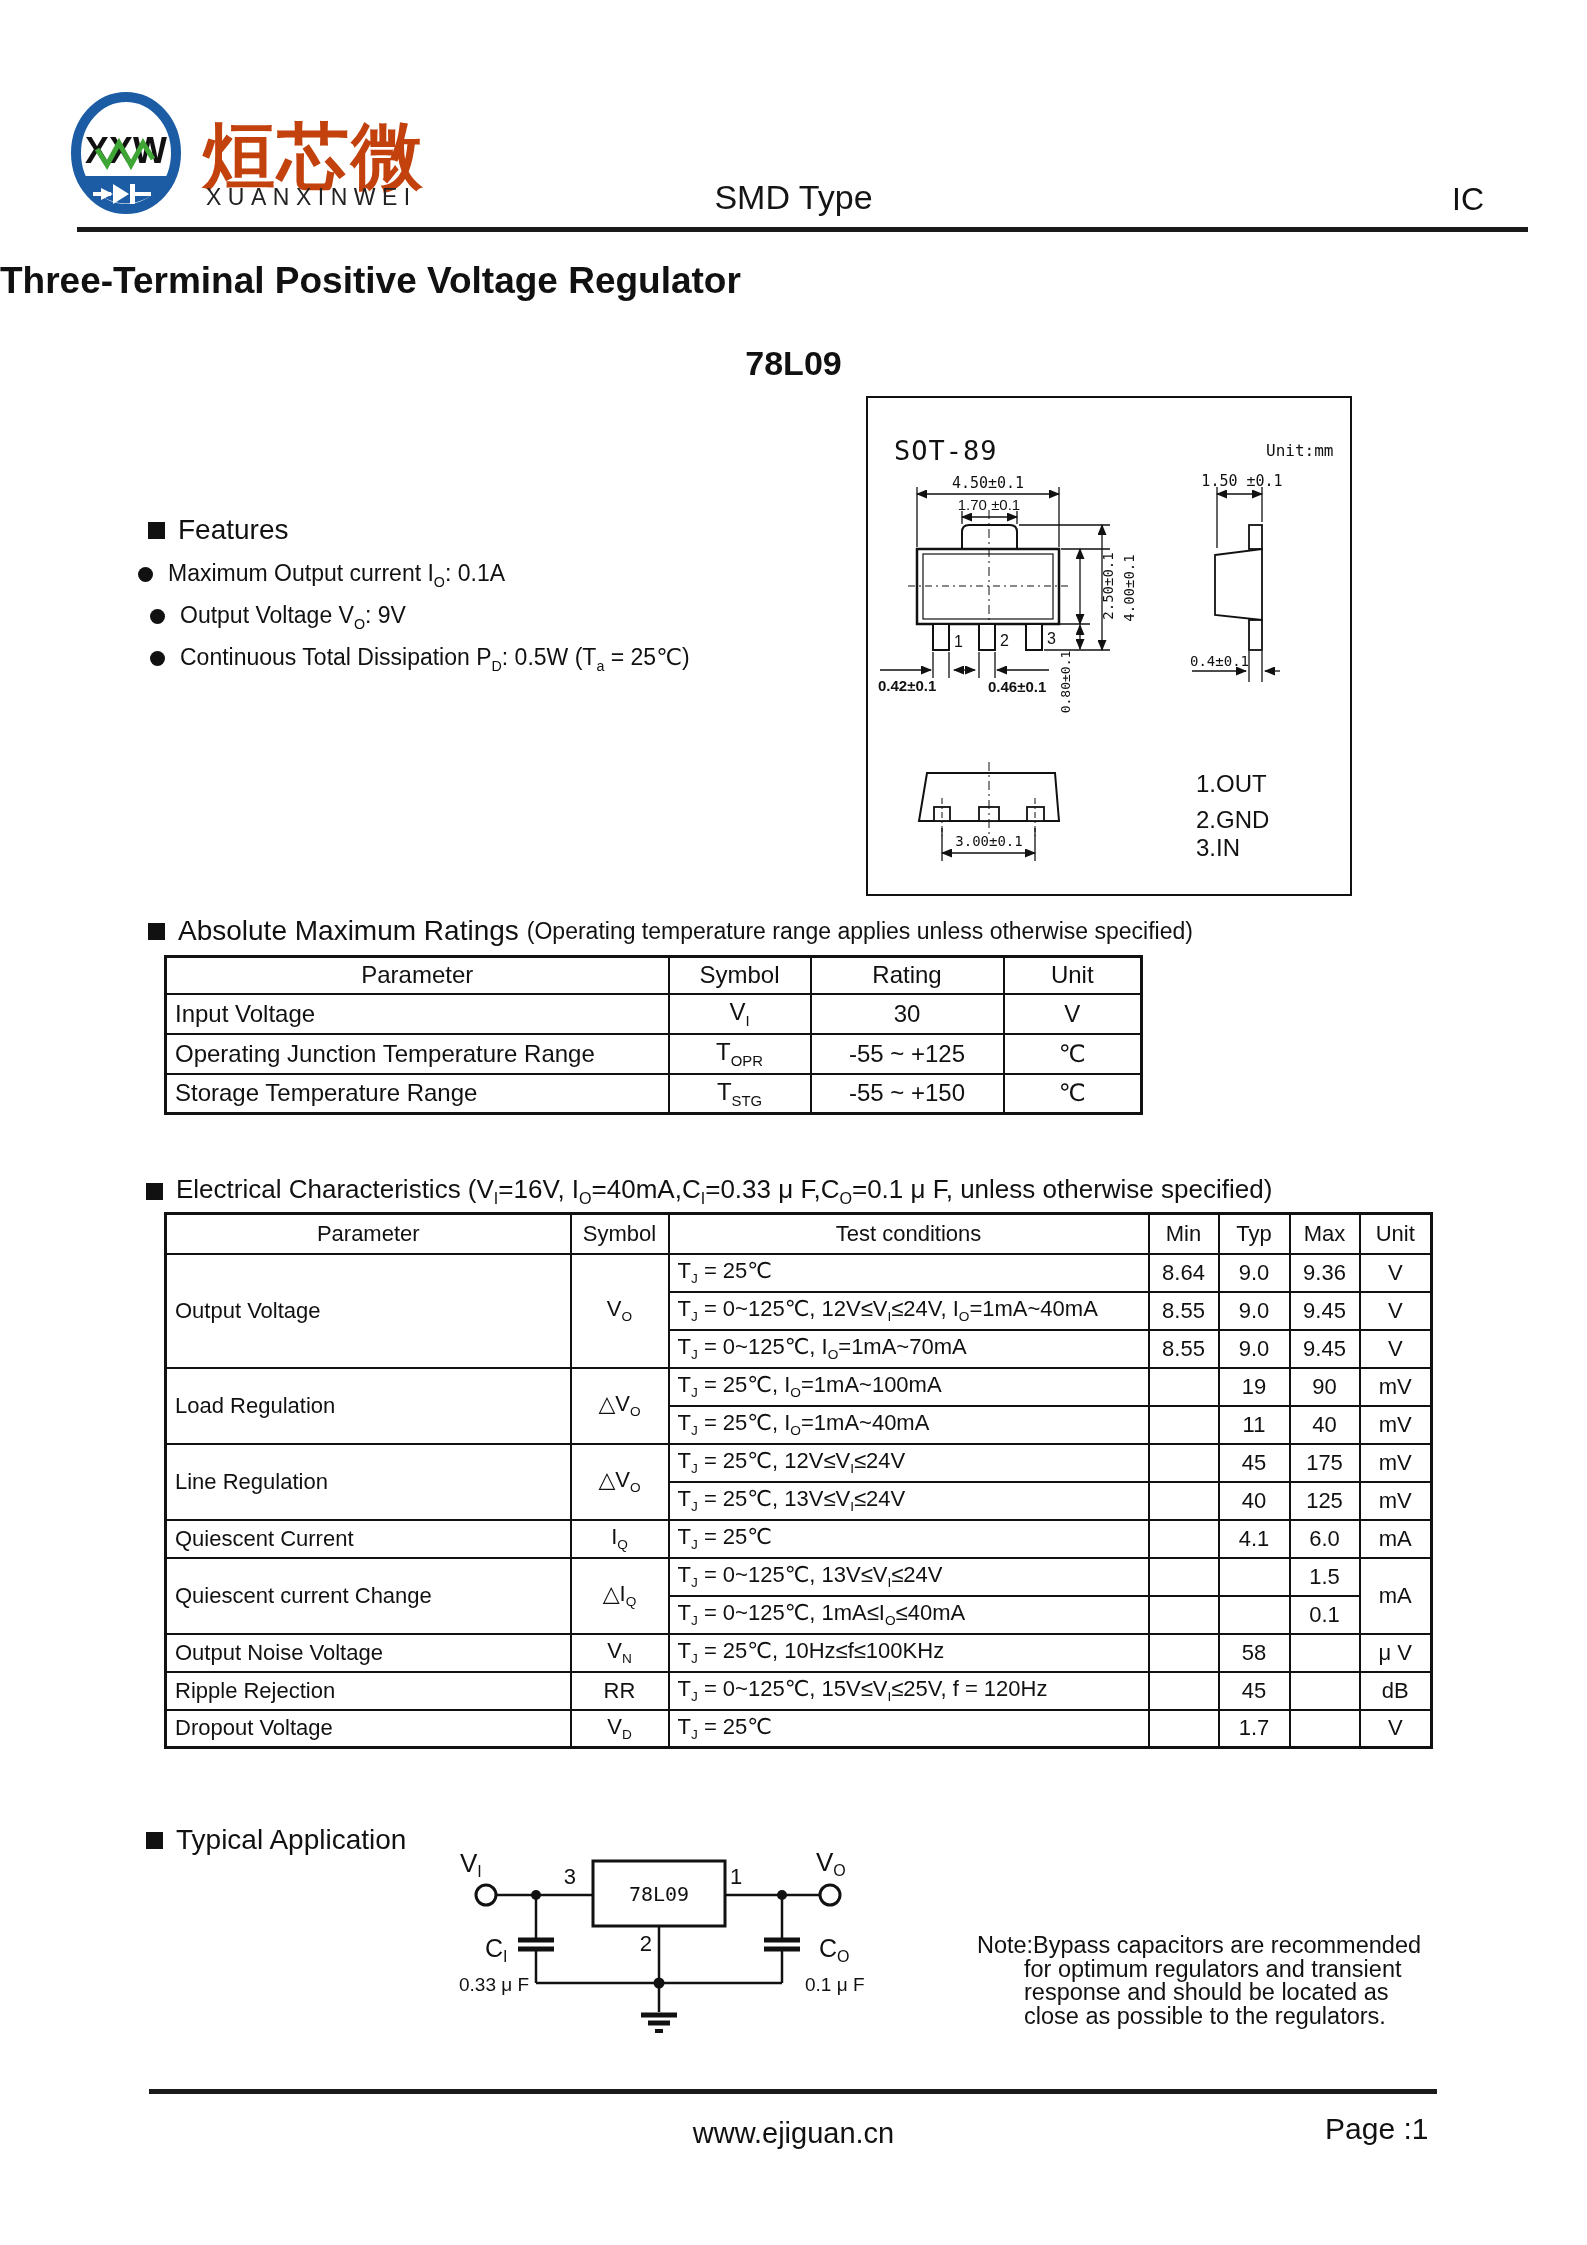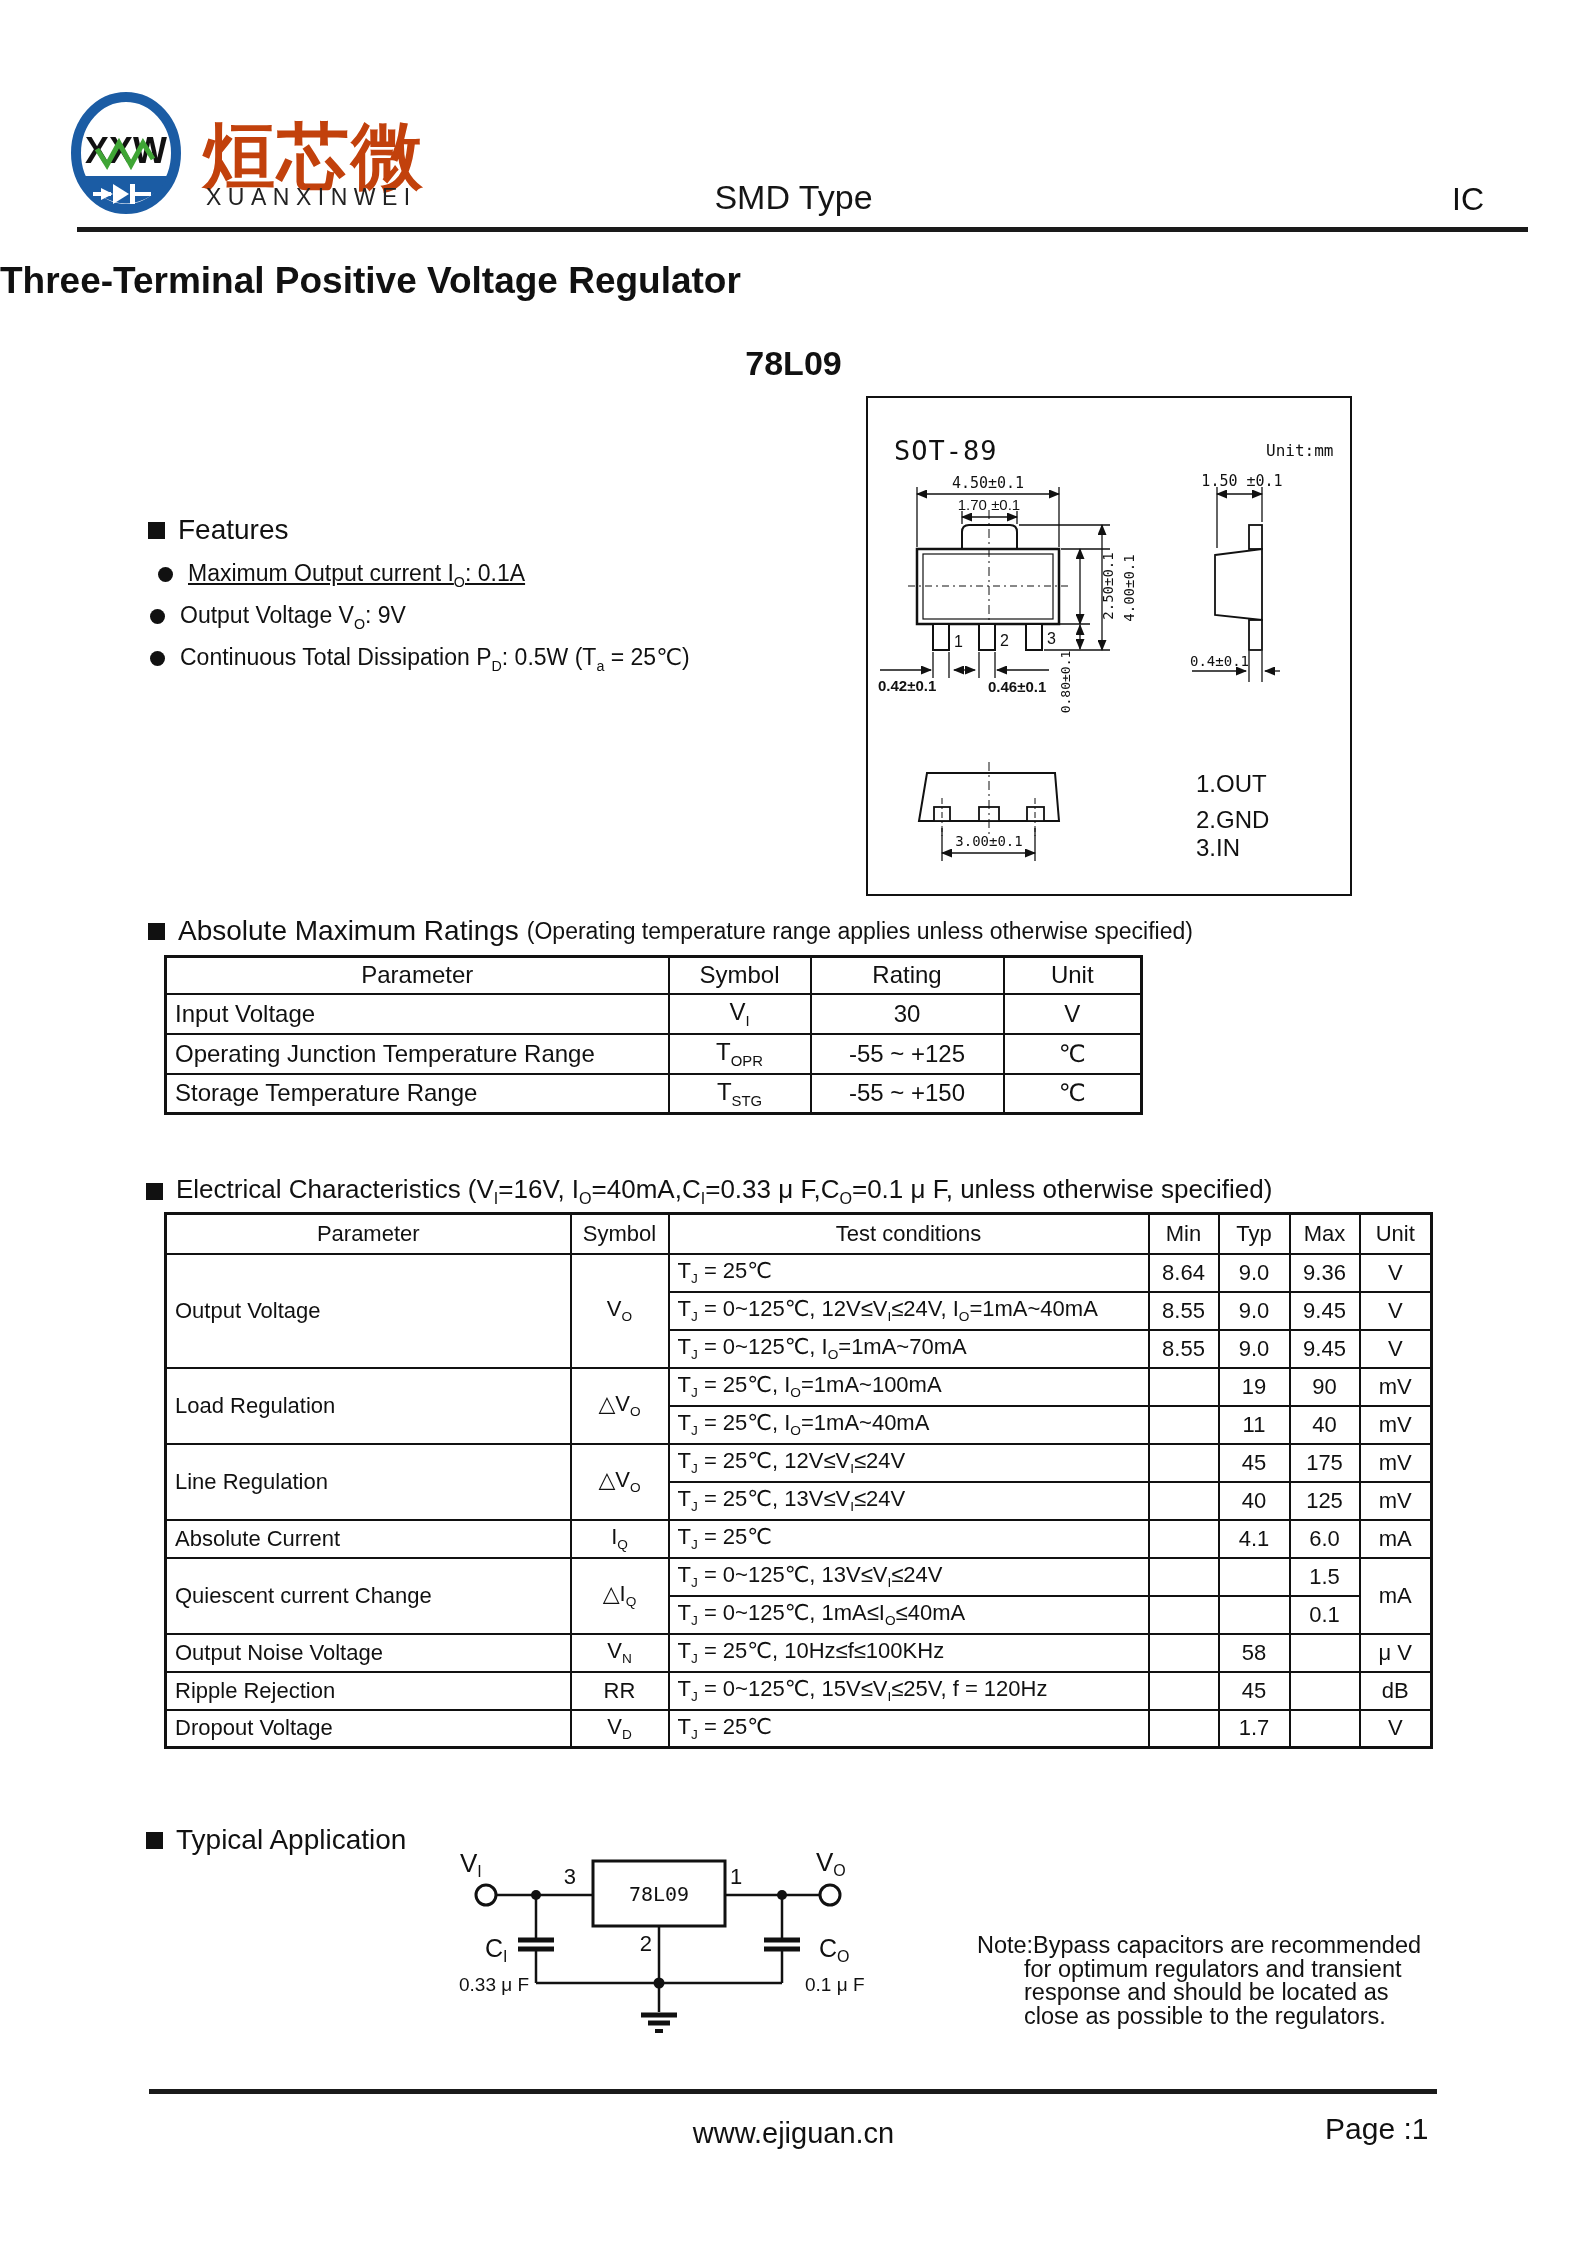--- a/index.html
+++ b/index.html
@@ -173,21 +173,21 @@
       <text x="328" y="394" class="sans" font-size="24">1.OUT</text>
       <text x="328" y="430" class="sans" font-size="24">2.GND</text>
       <text x="328" y="458" class="sans" font-size="24">3.IN</text>
     </svg>
   </div>
 
   <div class="abs sect" style="left:148px;top:514px;">
     <span class="sq"></span>
     <span class="sect-main">Features</span>
   </div>
-  <div class="abs feat" style="left:158px;top:560px;text-decoration:underline;">
+  <div class="abs feat" style="left:138px;top:560px;">
     <span class="dot"></span>
     <span class="feat-text">Maximum Output current I<sub>O</sub>: 0.1A</span>
   </div>
   <div class="abs feat" style="left:150px;top:602px;">
     <span class="dot"></span>
     <span class="feat-text">Output Voltage V<sub>O</sub>: 9V</span>
   </div>
   <div class="abs feat" style="left:150px;top:644px;">
     <span class="dot"></span>
     <span class="feat-text">Continuous Total Dissipation P<sub>D</sub>: 0.5W (T<sub>a</sub> = 25℃)</span>
@@ -306,21 +306,21 @@
       <td>mV</td>
     </tr>
     <tr>
       <td class="al">T<sub>J</sub> = 25℃, 13V≤V<sub>I</sub>≤24V</td>
       <td></td>
       <td>40</td>
       <td>125</td>
       <td>mV</td>
     </tr>
     <tr>
-      <td class="al">Absolute Current</td>
+      <td class="al">Quiescent Current</td>
       <td>I<sub>Q</sub></td>
       <td class="al">T<sub>J</sub> = 25℃</td>
       <td></td>
       <td>4.1</td>
       <td>6.0</td>
       <td>mA</td>
     </tr>
     <tr>
       <td class="al" rowspan="2">Quiescent current Change</td>
       <td rowspan="2">△I<sub>Q</sub></td>

